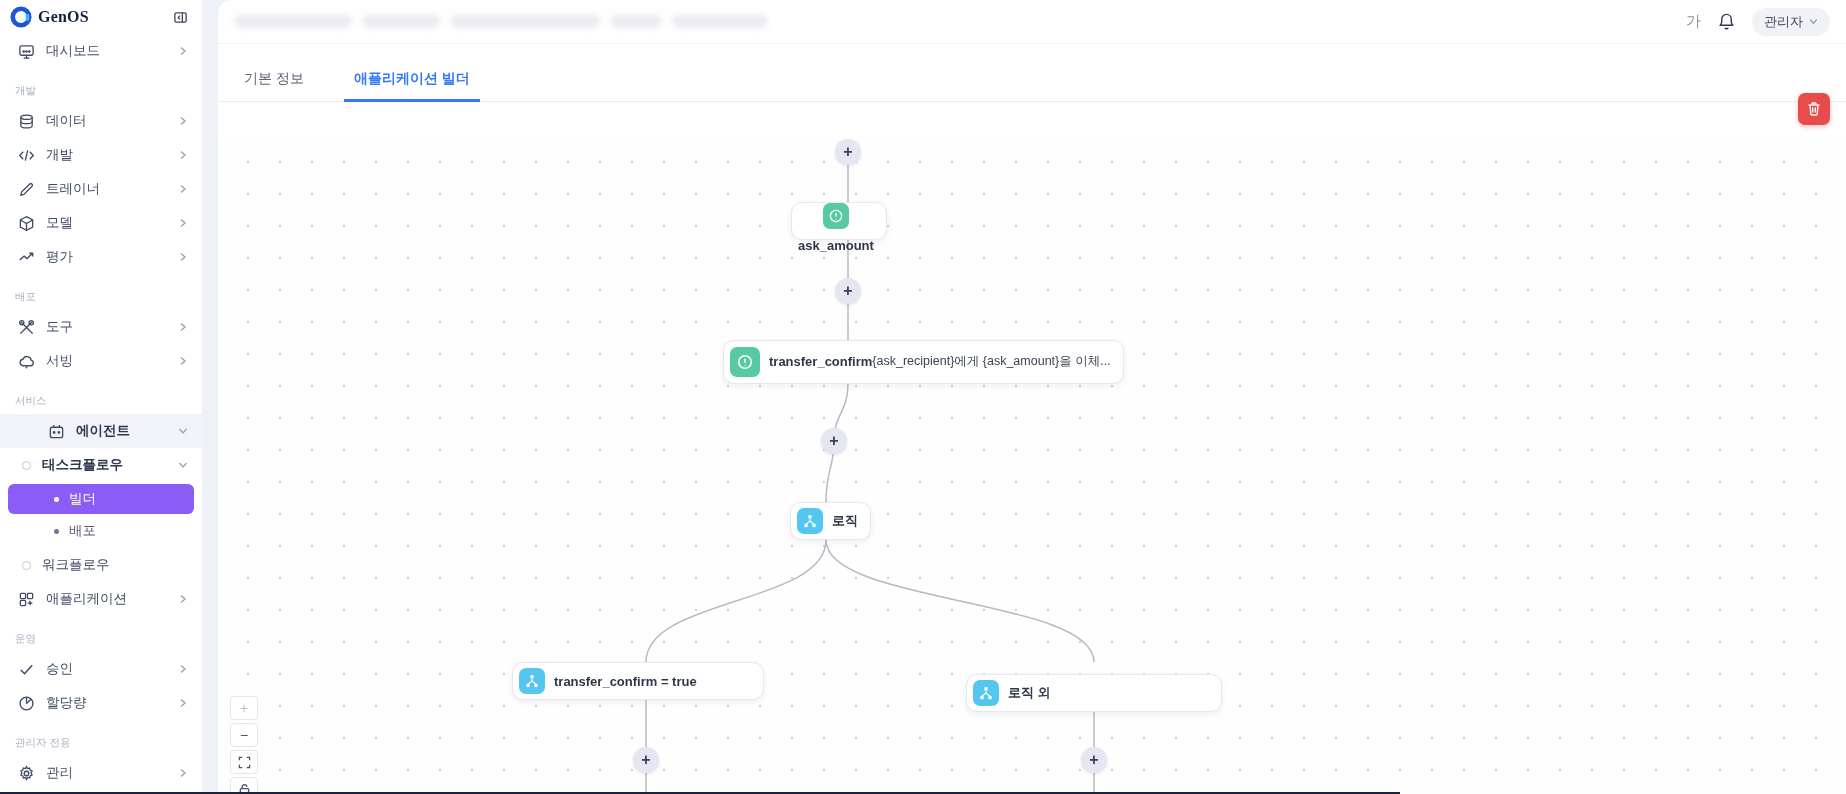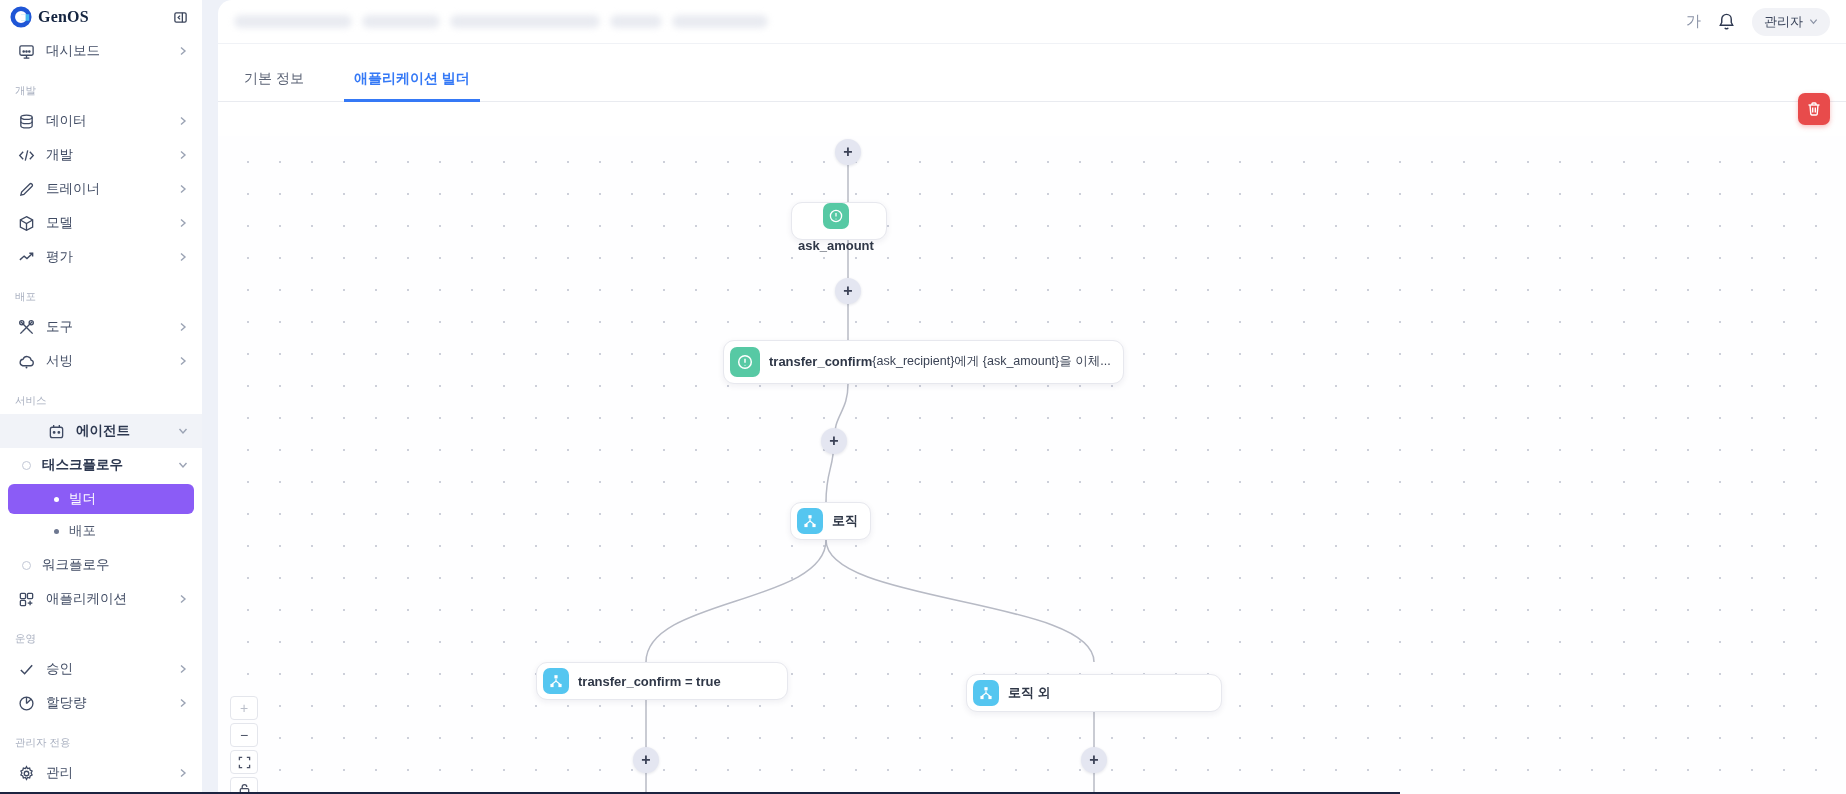--- a/index.html
+++ b/index.html
@@ -457,21 +457,21 @@
             <path d="M11 7.4 V11"></path>
               <path d="M11 11 L5.5 15.5"></path>
               <path d="M11 11 L16.5 15.5"></path>
             <rect x="3.3" y="15" width="4.4" height="4.4" fill="#ffffff" stroke="none"></rect>
             <rect x="14.3" y="15" width="4.4" height="4.4" fill="#ffffff" stroke="none"></rect>
           </svg>
         </span>
         <span class="ntitle">로직</span>
       </div>
 
-      <div class="node" style="left:318px;top:526px;width:252px;height:38px;">
+      <div class="node" style="left:294px;top:526px;width:252px;height:38px;">
         <span class="nicon cyan" style="width:26px;height:26px;">
           <svg width="16" height="16" viewBox="0 0 22 22" fill="none" stroke="#ffffff" stroke-width="1.5">
             <rect x="8.8" y="3" width="4.4" height="4.4" fill="#ffffff" stroke="none"></rect>
             <path d="M11 7.4 V11"></path>
               <path d="M11 11 L5.5 15.5"></path>
               <path d="M11 11 L16.5 15.5"></path>
             <rect x="3.3" y="15" width="4.4" height="4.4" fill="#ffffff" stroke="none"></rect>
             <rect x="14.3" y="15" width="4.4" height="4.4" fill="#ffffff" stroke="none"></rect>
           </svg>
         </span>

